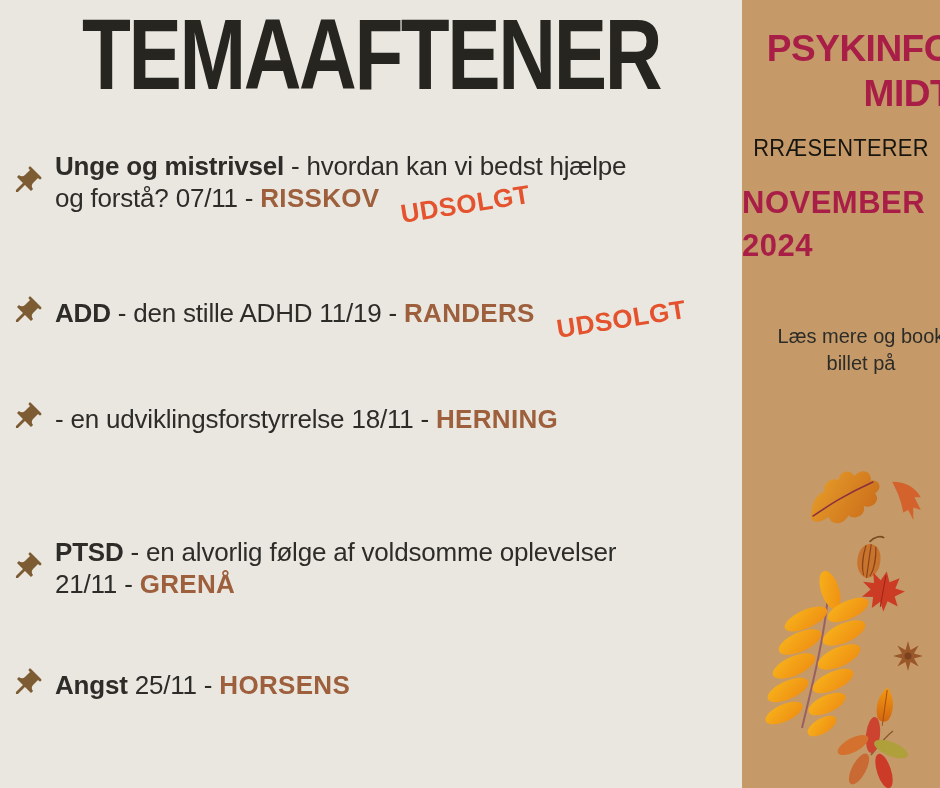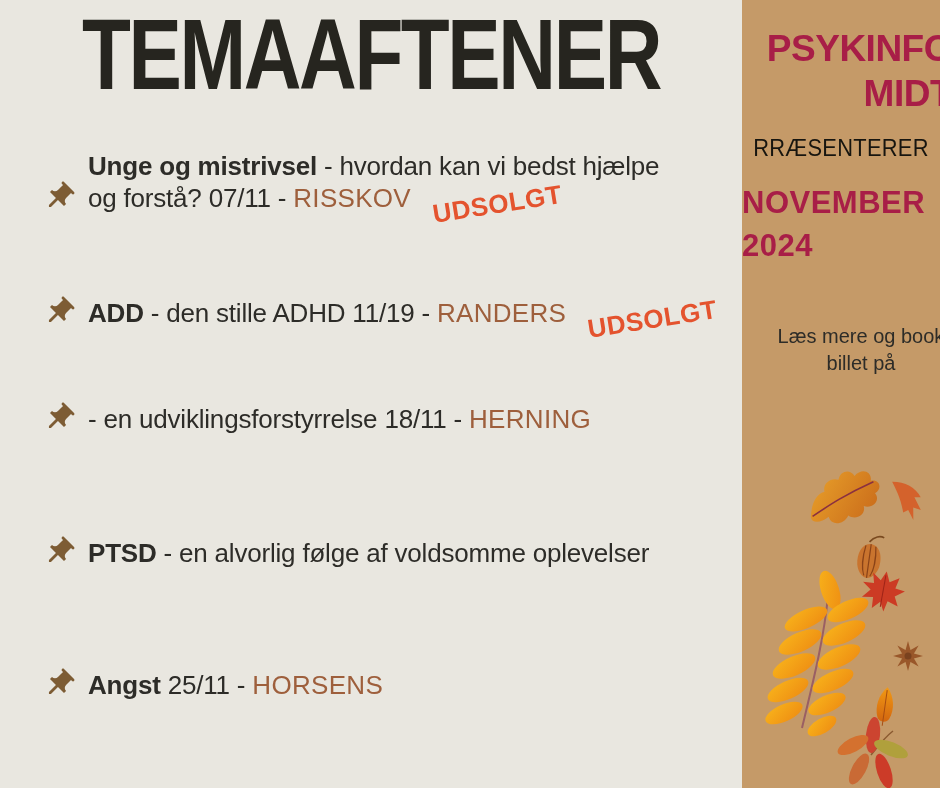--- a/index.html
+++ b/index.html
@@ -12,26 +12,26 @@
   .sidebar { position:absolute; left:742px; top:0; width:198px; height:788px; background:#c59a68; }
 
   
   .title {
     position:absolute; top:4px; left:0; width:742px; text-align:center;
     font-size:100px; line-height:1.0; font-weight:700; color:#26251f;
     letter-spacing:-3px; transform:scaleX(0.80);
   }
 
   
-  .event { position:absolute; left:42px; display:flex; align-items:flex-end; }
+  .event { position:absolute; left:9px; display:flex; align-items:center; }
   .pin { width:34px; height:34px; flex:none; margin-right:12px; margin-top:-1px; }
   .etext { font-size:26px; line-height:32px; color:#2d2c28; letter-spacing:-0.2px; }
   .eline { white-space:pre; }
   .etitle { font-weight:700; }
-  .city { font-weight:400; color:#9e5f3c; letter-spacing:0.3px; }
+  .city { font-weight:700; color:#9e5f3c; letter-spacing:0.3px; }
   .soldout {
     display:inline-block; font-weight:700; color:#e4532e; letter-spacing:0.5px;
     transform:rotate(-9deg) translateY(6px); margin-left:20px;
   }
 
   
   .org {
     position:absolute; top:26px; left:12px; width:198px; text-align:right;
     color:#a81e47; font-weight:700; font-size:37px; line-height:45px; letter-spacing:-0.5px;
   }
@@ -97,20 +97,21 @@
     </div>
 
     <div class="event" style="top:536px">
       <svg class="pin" viewBox="0 0 24 24">
         <g transform="rotate(45 12 12)">
             <path fill="#7d5c34" d="M16 9V4h1c.55 0 1-.45 1-1s-.45-1-1-1H7c-.55 0-1 .45-1 1s.45 1 1 1h1v5c0 1.66-1.34 3-3 3v2h5.97v7l1 1 1-1v-7H19v-2c-1.66 0-3-1.34-3-3z"></path>
           </g>
       </svg>
       <div class="etext">
         <div class="eline"><span class="etitle">PTSD</span><span> - en alvorlig følge af voldsomme oplevelser</span></div>
+        <div class="eline"><span>21/11 - </span><span class="city">GRENÅ</span></div>
       </div>
     </div>
 
     <div class="event" style="top:668px">
       <svg class="pin" viewBox="0 0 24 24">
         <g transform="rotate(45 12 12)">
             <path fill="#7d5c34" d="M16 9V4h1c.55 0 1-.45 1-1s-.45-1-1-1H7c-.55 0-1 .45-1 1s.45 1 1 1h1v5c0 1.66-1.34 3-3 3v2h5.97v7l1 1 1-1v-7H19v-2c-1.66 0-3-1.34-3-3z"></path>
           </g>
       </svg>
       <div class="etext">

